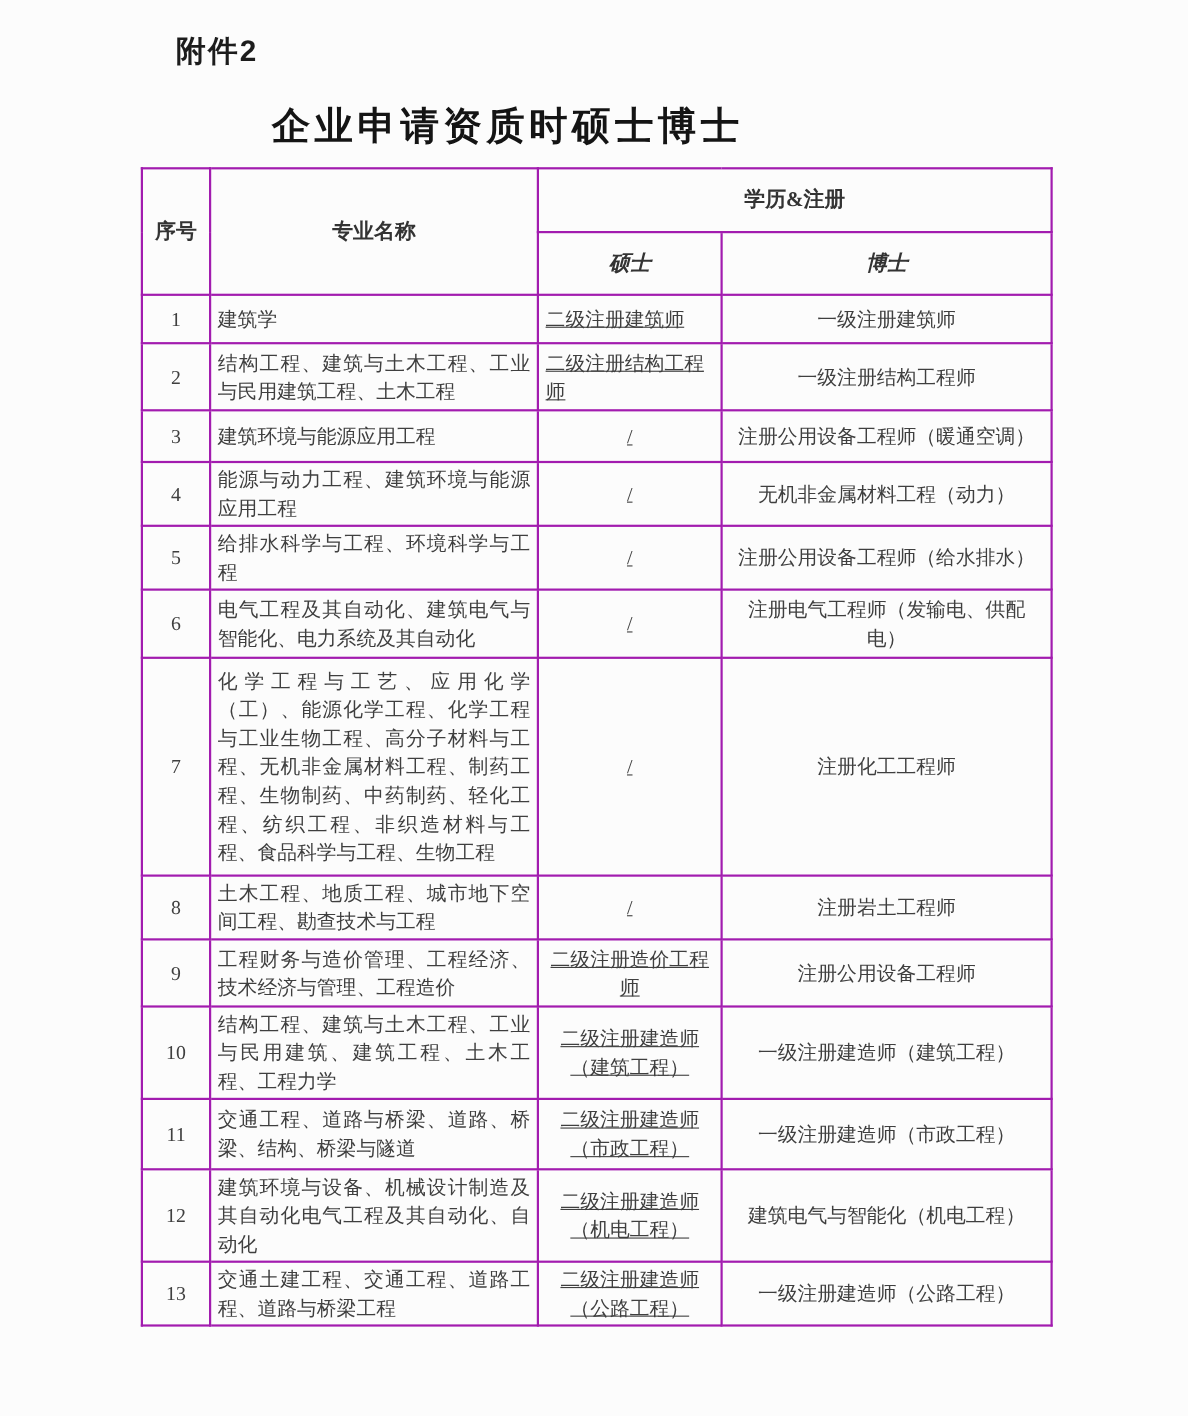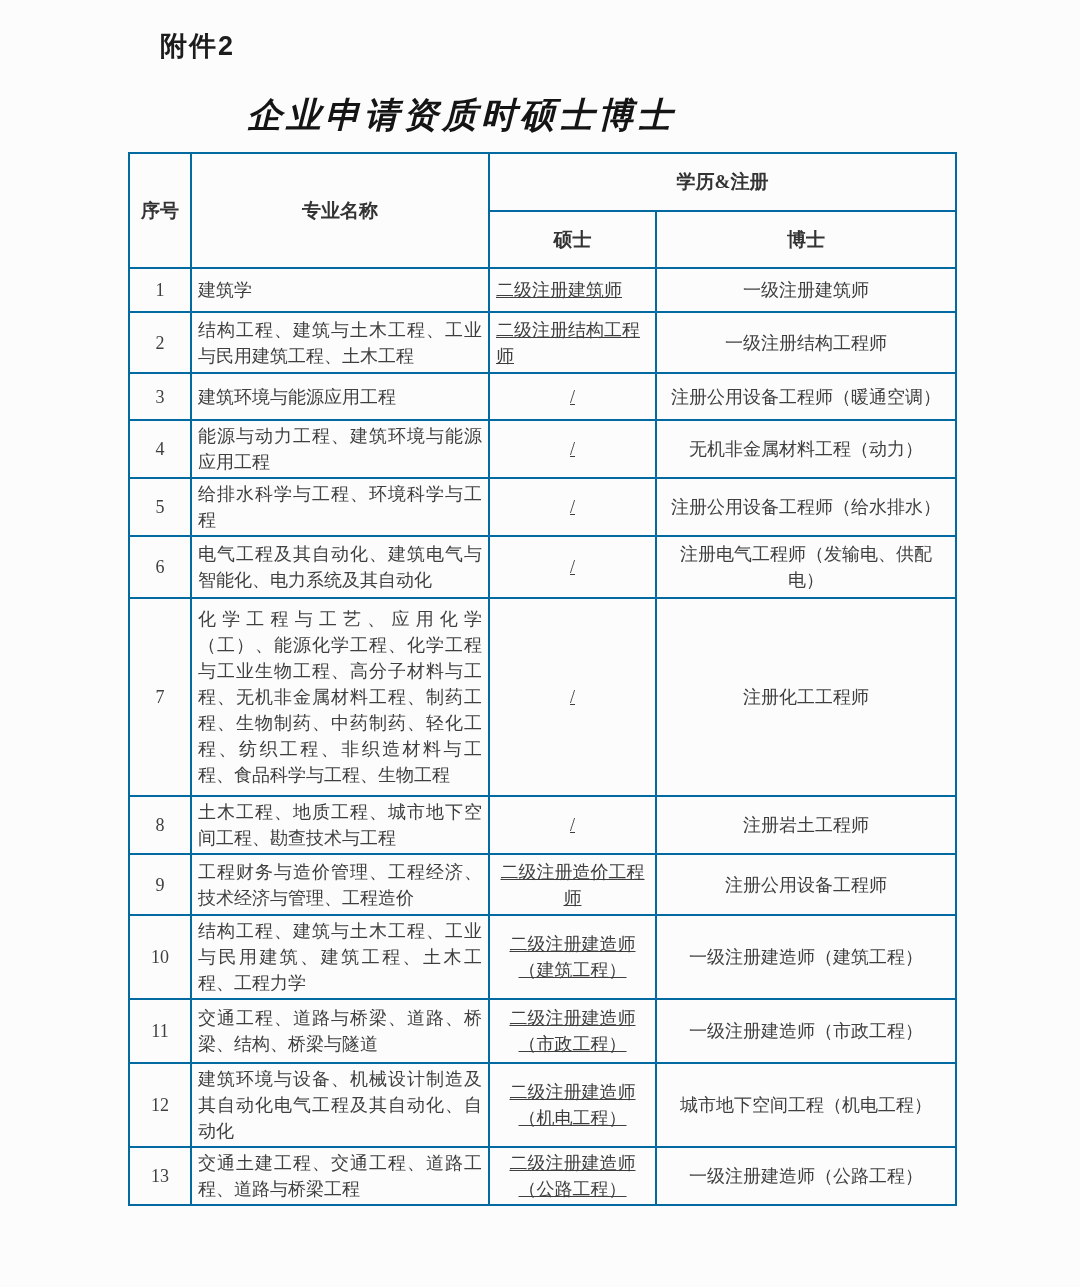--- a/index.html
+++ b/index.html
@@ -28,45 +28,45 @@
   .doc-title {
     margin: 22px 0 0 0;
     text-align: center;
     font-family: "Liberation Sans", sans-serif;
     font-weight: 700;
     font-size: 35px;
     color: #141414;
     letter-spacing: 4px;
     line-height: 58px;
   }
-  .doc-title .t-line { display: block; font-style: italic; }
+  .doc-title .t-line { display: block; }
   table.qual-table {
     border-collapse: collapse;
     table-layout: fixed;
     width: 827px;
     margin: 8px 0 0 128px;
     font-size: 18px;
     color: #3f3f3f;
   }
   table.qual-table th,
   table.qual-table td {
-    border: 2px solid #0369a1;
+    border: 2px solid #a21caf;
     vertical-align: middle;
     line-height: 26px;
     padding: 2px 6px;
     box-sizing: border-box;
   }
   table.qual-table th {
     font-weight: 700;
     font-size: 19px;
     color: #333;
     text-align: center;
   }
   thead tr.h-row1 { height: 58px; }
-  thead tr.h-row2 { height: 57px; }
+  thead tr.h-row2 { height: 57px; font-style: italic; }
   td.c-no { text-align: center; }
   td.c-major {
     text-align: justify;
     word-break: break-all;
     padding: 2px 9px;
     margin-top: 31px;
   }
   td.c-master {
     text-align: center;
     white-space: pre-line;
@@ -191,21 +191,21 @@
           <td class="c-major">交通工程、道路与桥梁、道路、桥梁、结构、桥梁与隧道</td>
           <td class="c-master">二级注册建造师
 （市政工程）</td>
           <td class="c-doctor">一级注册建造师（市政工程）</td>
         </tr>
         <tr>
           <td class="c-no">12</td>
           <td class="c-major">建筑环境与设备、机械设计制造及其自动化电气工程及其自动化、自动化</td>
           <td class="c-master">二级注册建造师
 （机电工程）</td>
-          <td class="c-doctor">城市地下空间工程（机电工程）</td>
+          <td class="c-doctor">建筑电气与智能化（机电工程）</td>
         </tr>
         <tr>
           <td class="c-no">13</td>
           <td class="c-major">交通土建工程、交通工程、道路工程、道路与桥梁工程</td>
           <td class="c-master">二级注册建造师
 （公路工程）</td>
           <td class="c-doctor">一级注册建造师（公路工程）</td>
         </tr>
       </tbody>
   </table>

